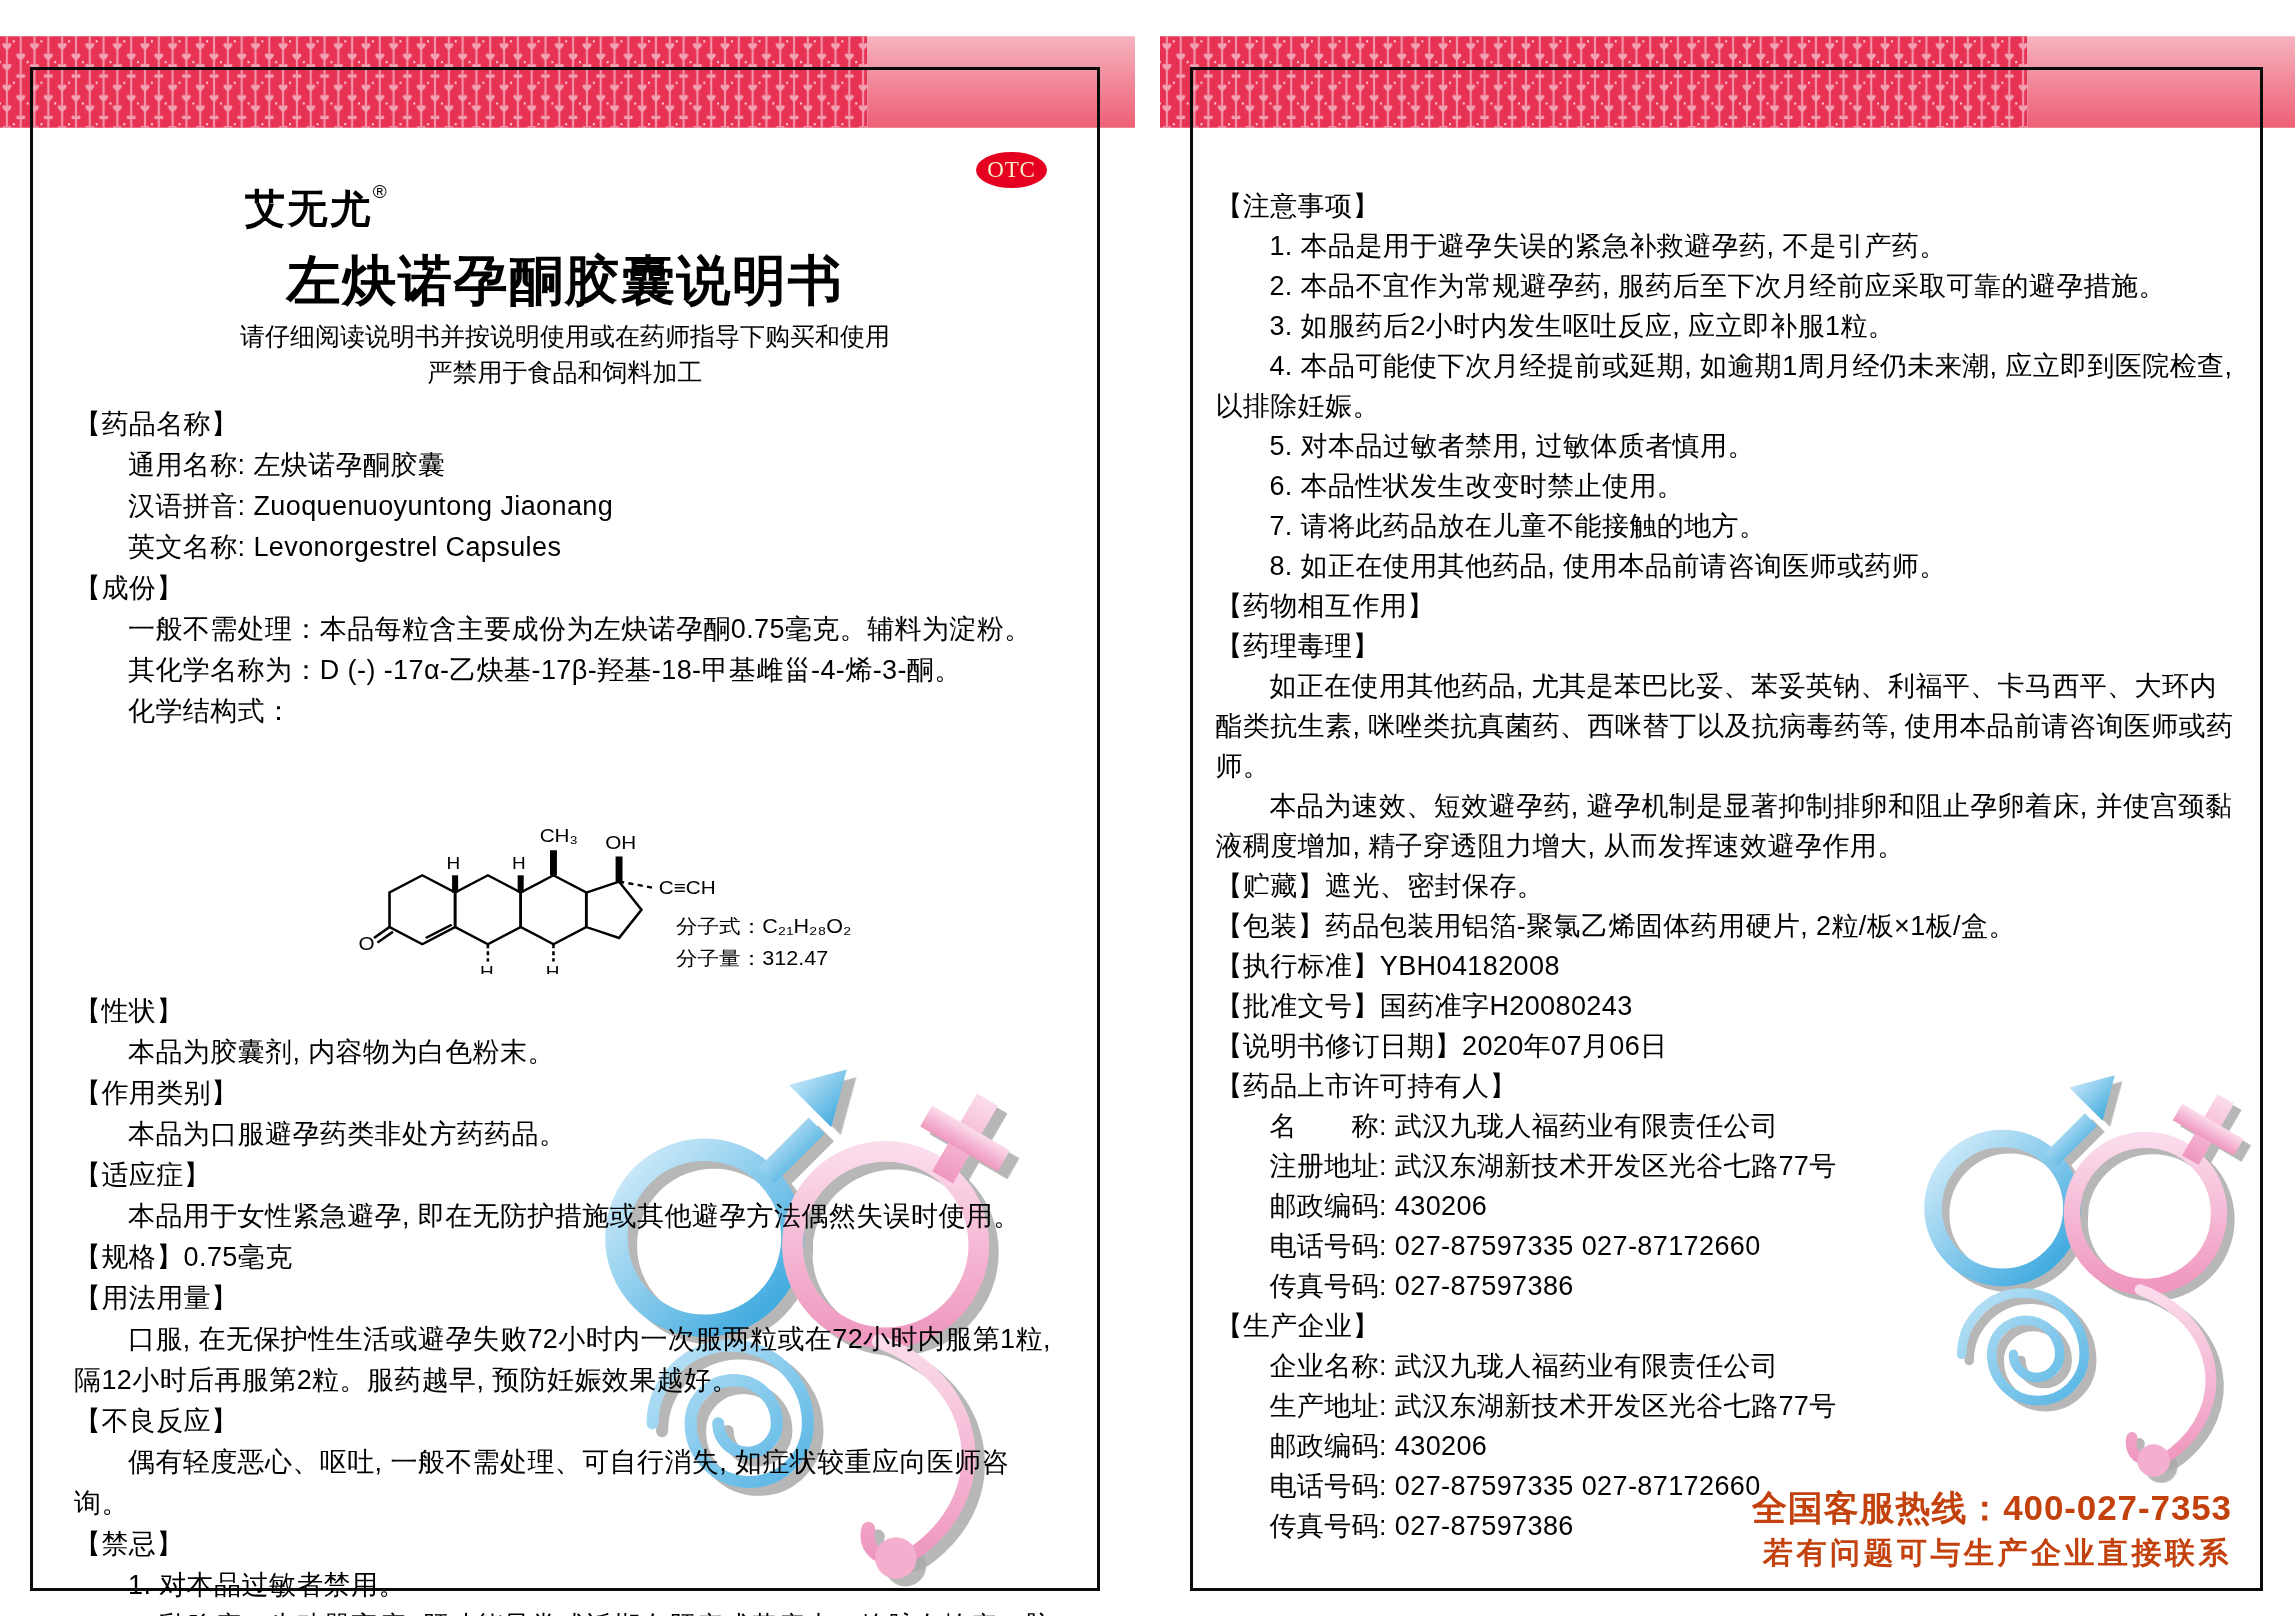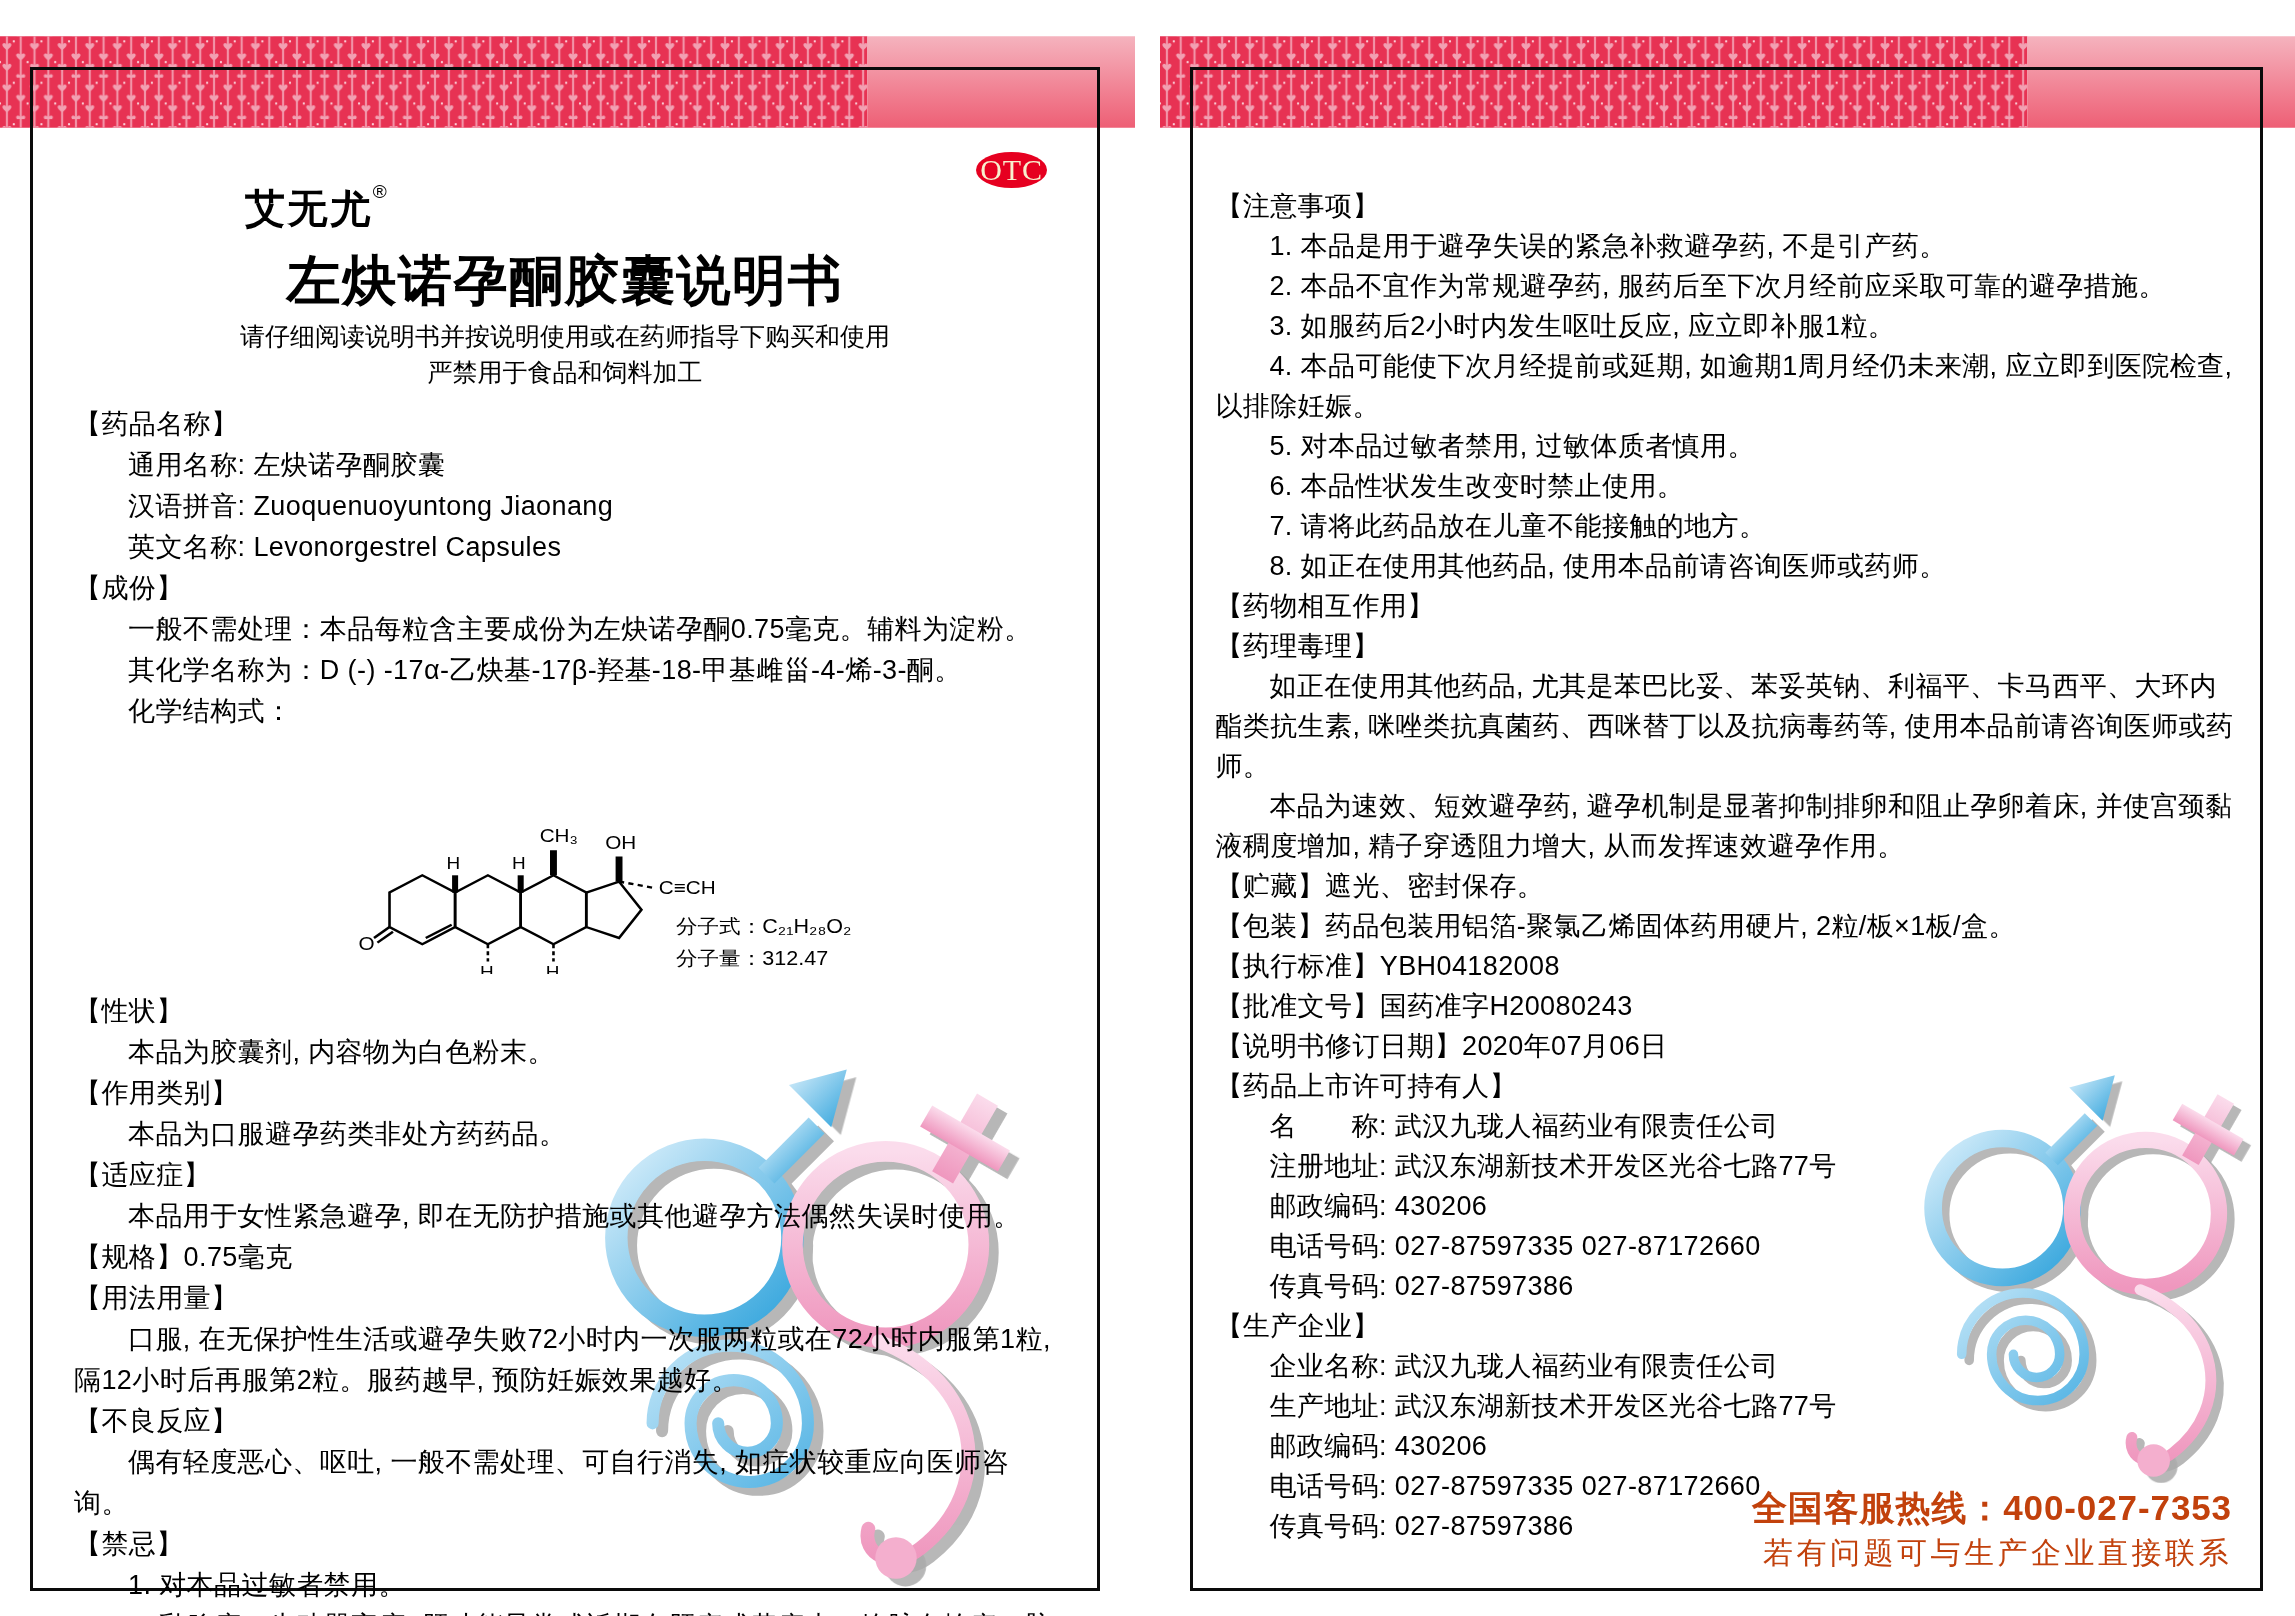--- a/index.html
+++ b/index.html
@@ -17,28 +17,28 @@
   .line{font-size:27px;line-height:41px;font-weight:500;letter-spacing:0.4px;}
   .page.right .line{line-height:40px;}
   .line.indent{text-indent:2em;}
   .brand-row{margin:111px 0 0 171px;font-size:40px;font-weight:700;letter-spacing:2.6px;}
   .brand-row sup{font-size:19px;font-weight:400;vertical-align:24px;}
   .doc-title{margin-top:8.6px;text-align:center;font-size:54px;font-weight:700;letter-spacing:1.7px;}
   .doc-sub{text-align:center;font-size:25px;line-height:36px;font-weight:500;}
   .sections{margin-top:14px;}
   .otc{position:absolute;top:82px;right:50px;width:71px;height:36px;background:#e60020;border-radius:50%;
        display:flex;align-items:center;justify-content:center;z-index:3;}
-  .otc span{font-family:"Liberation Serif","DejaVu Serif",serif;color:#f8f0ce;font-size:30px;letter-spacing:0.9px;}
+  .otc span{font-family:"Liberation Serif","DejaVu Serif",serif;color:#f8f0ce;font-size:23px;letter-spacing:0.9px;}
   .structure-block{margin:7px 0 10px 281px;position:relative;z-index:2;}
   .art{position:absolute;z-index:1;}
   .art.on-left{left:516px;top:939px;}
   .art.on-right{left:687px;top:957px;}
   .hotline{position:absolute;right:28px;top:1414px;text-align:right;z-index:3;color:#c2410c;}
   .hotline .l1{font-size:35px;font-weight:700;letter-spacing:0.9px;line-height:47px;}
-  .hotline .l2{font-size:30px;font-weight:400;letter-spacing:3.5px;line-height:43px;}
+  .hotline .l2{font-size:30px;font-weight:700;letter-spacing:3.5px;line-height:43px;}
   svg text{font-family:"Liberation Sans","DejaVu Sans",sans-serif;}
 </style>
 </head>
 <body>
 
 <div class="sheet">
 
   <svg width="0" height="0" style="position:absolute" aria-hidden="true">
     <defs>
       <linearGradient id="bg-fade" x1="0" y1="0" x2="0" y2="1">

